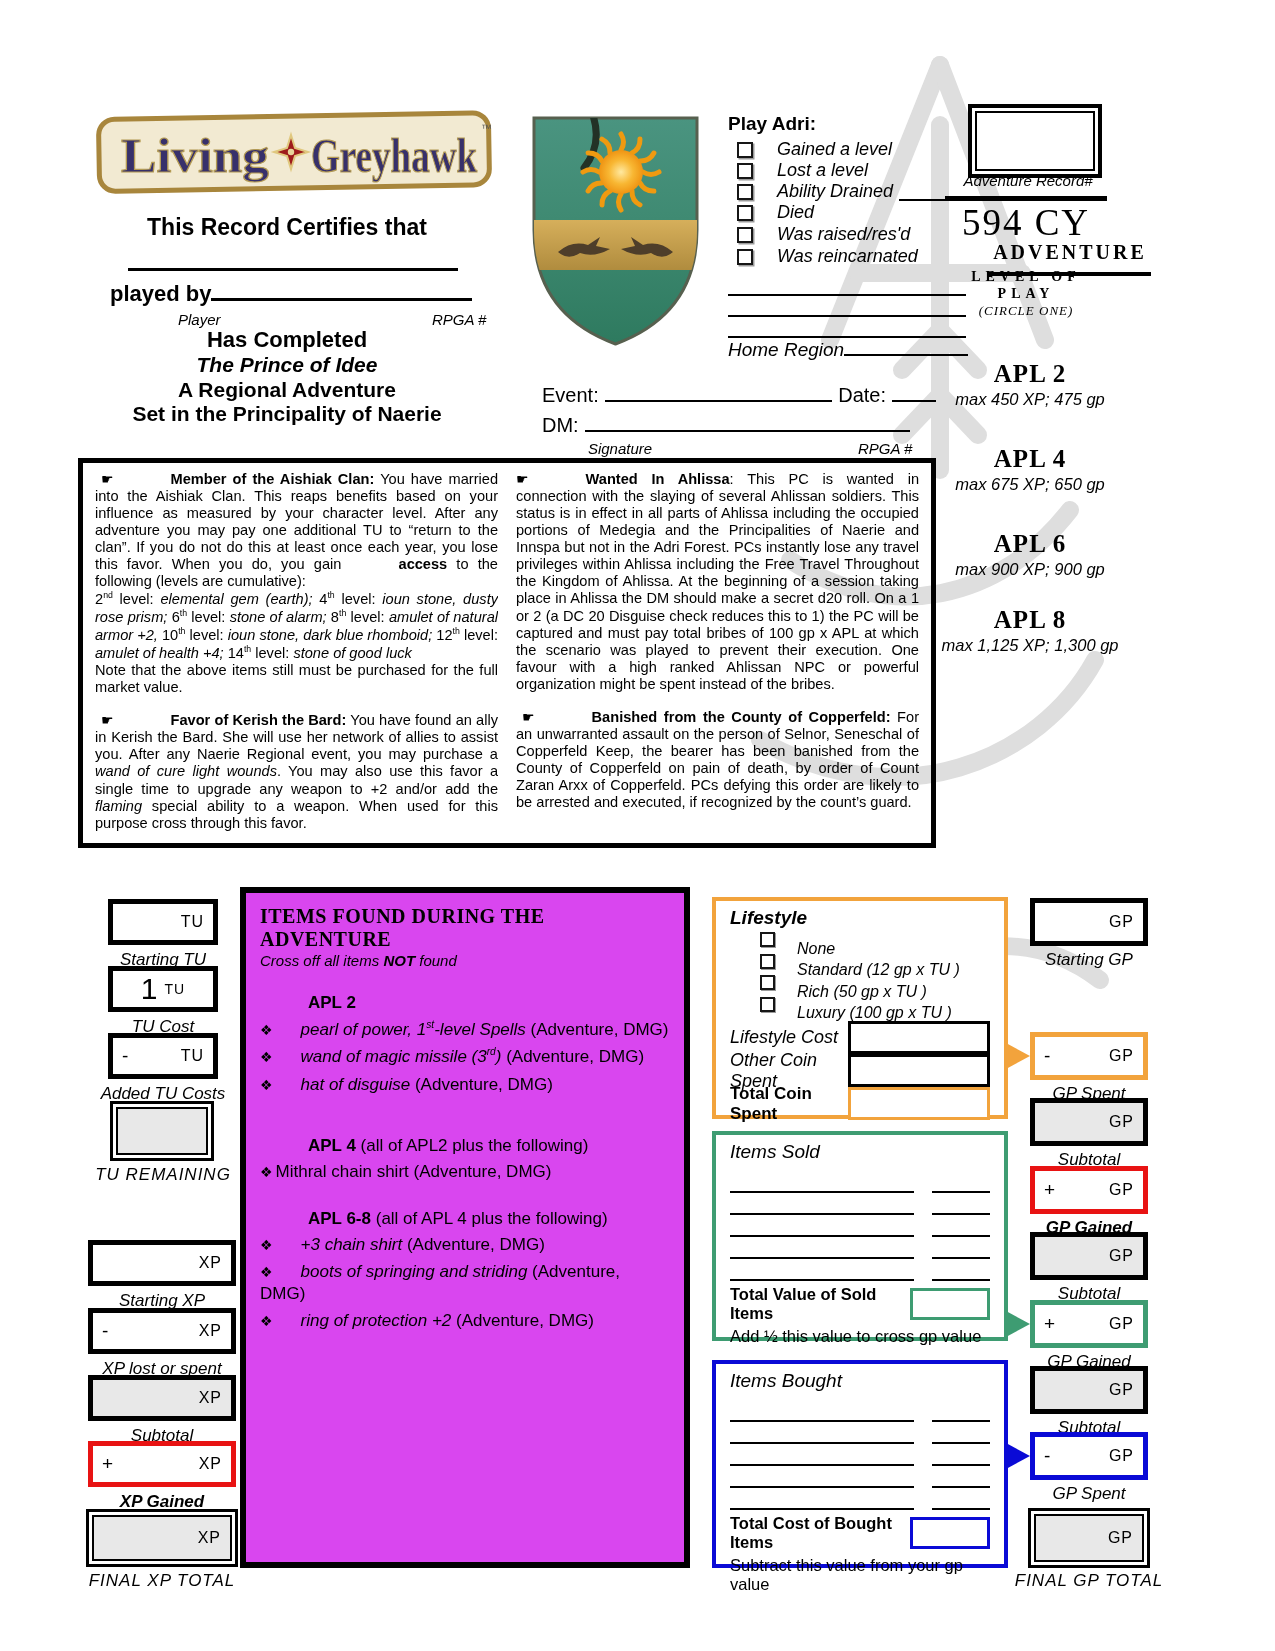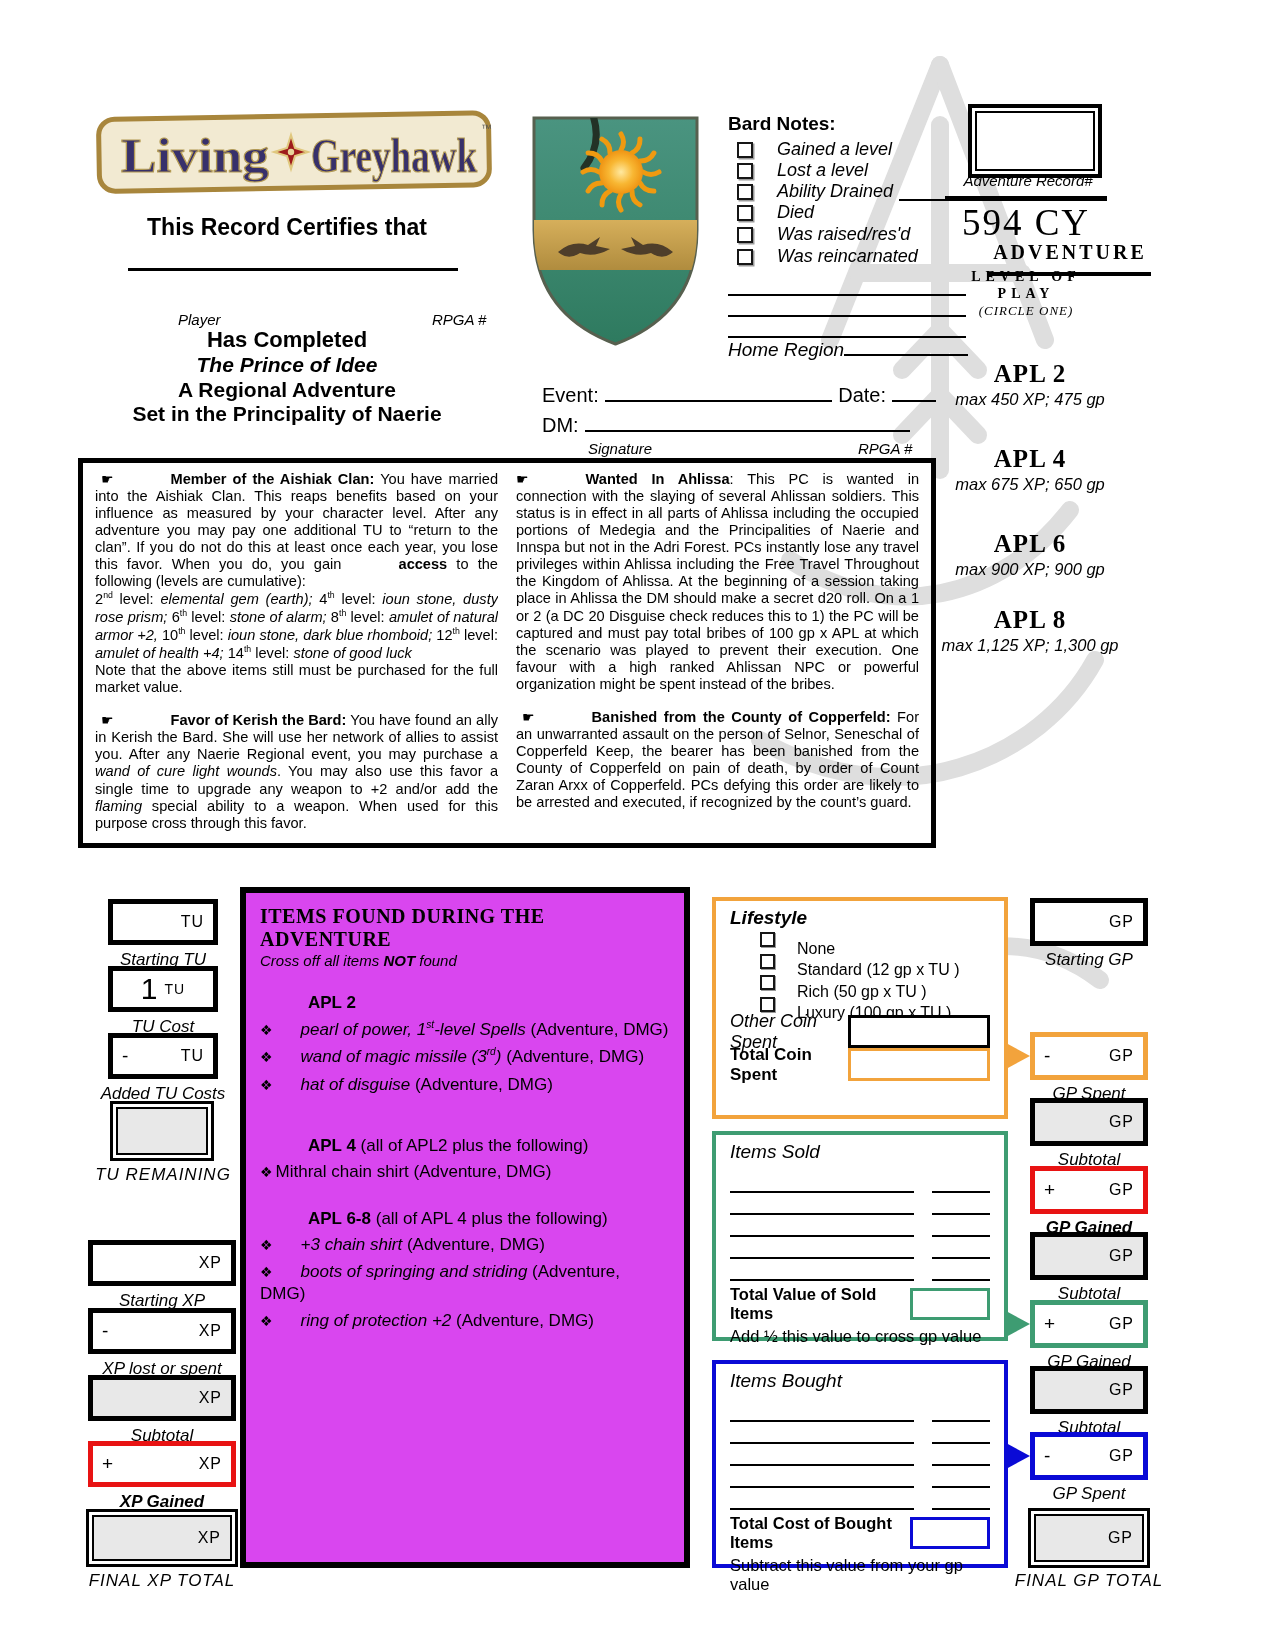--- a/index.html
+++ b/index.html
@@ -68,21 +68,21 @@
   .apl-head .n{font-weight:normal;}
   .item-line{font-size:17px;line-height:1.3;margin-top:5px;}
   .dia{font-family:"DejaVu Sans",sans-serif;font-size:14px;margin-right:28px;}
   .tight .dia{margin-right:3px;}
   
   .sidebox{position:absolute;left:712px;width:296px;box-sizing:border-box;background:#fff;padding:6px 14px;z-index:2;}
   .ls-title{font-style:italic;font-weight:bold;font-size:19px;}
   .ls-row{display:flex;align-items:center;gap:22px;padding-left:30px;height:21.5px;}
   .cb-sm{width:11px;height:11px;border:2px solid #161616;background:#fff;display:inline-block;
          box-shadow:1px 1px 0 #9a9a9a;flex:0 0 auto;}
-  .ls-opt{font-size:16px;white-space:nowrap;margin-top:18px;}
+  .ls-opt{font-style:italic;font-size:16px;white-space:nowrap;margin-top:18px;}
   .cost-row{display:flex;align-items:center;justify-content:space-between;height:33px;}
   .cost-label{font-style:italic;font-size:18px;}
   .cost-label.total{font-style:normal;font-weight:bold;font-size:17px;}
   .cost-box{width:136px;height:27px;border:3px solid #000;background:#fff;flex:0 0 auto;}
   .cost-box.orange{border-color:var(--orange);}
   .sb-title{font-style:italic;font-size:19px;margin-bottom:8px;}
   .line-row{display:flex;align-items:flex-end;gap:18px;height:22px;}
   .l1{flex:1;border-bottom:2px solid #000;height:20px;}
   .l2{width:58px;border-bottom:2px solid #000;height:20px;}
   .total-row{display:flex;align-items:center;justify-content:space-between;margin-top:4px;}
@@ -120,20 +120,24 @@
         <circle r="3.2" fill="#e8d49a"></circle>
       </g>
       <text x="216" y="66" font-family="Liberation Serif, serif" font-weight="bold" font-size="48" fill="#37306b" stroke="#b49b54" stroke-width="1.2" textLength="166" lengthAdjust="spacingAndGlyphs">Greyhawk</text>
       <text x="386" y="26" font-size="11" fill="#555">™</text>
     </svg>
   </div>
 
   <div class="abs ctr cert-head" style="left:87px;top:214px;width:400px;font-size:23px;z-index:1;">This Record Certifies that</div>
   <div class="abs" style="left:128px;top:250px;width:330px;border-bottom:3px solid #000;height:18px;z-index:1;"></div>
 
+  <div class="abs" style="left:110px;top:281px;z-index:1;font-size:22px;font-weight:bold;display:flex;align-items:baseline;width:362px;">
+    <span>played by</span>
+    <span class="fl fl3" style="flex:1;"></span>
+  </div>
   <div class="abs ital" style="left:178px;top:311px;font-size:15px;z-index:1;">Player</div>
   <div class="abs ital" style="left:432px;top:311px;font-size:15px;z-index:1;">RPGA #</div>
 
   <div class="abs ctr cert-head" style="left:87px;top:327px;width:400px;font-size:22px;z-index:1;">Has Completed</div>
   <div class="abs ctr cert-head ital" style="left:87px;top:353px;width:400px;font-size:21px;z-index:1;">The Prince of Idee</div>
   <div class="abs ctr cert-head" style="left:87px;top:378px;width:400px;font-size:21px;z-index:1;">A Regional Adventure</div>
   <div class="abs ctr cert-head" style="left:87px;top:402px;width:400px;font-size:21px;z-index:1;">Set in the Principality of Naerie</div>
 
   <div class="abs" style="left:528px;top:112px;width:175px;height:240px;z-index:1;">
     <svg width="175" height="240" viewBox="0 0 175 240">
@@ -176,21 +180,21 @@
           <path d="M0,-22 Q5,-30 0,-38" transform="rotate(240)"></path>
             <path d="M0,-22 Q5,-30 0,-38" transform="rotate(270)"></path>
           <path d="M0,-22 Q5,-30 0,-38" transform="rotate(300)"></path>
             <path d="M0,-22 Q5,-30 0,-38" transform="rotate(330)"></path>
         </g>
         <circle r="22" fill="url(#sun)"></circle>
       </g>
     </svg>
   </div>
 
-  <div class="abs cert-head" style="left:728px;top:113px;font-size:19px;z-index:1;">Bard Notes:</div>
+  <div class="abs cert-head" style="left:728px;top:113px;font-size:19px;z-index:1;">Play Adri:</div>
   <div class="pn-row" style="left:737px;top:139px;z-index:1;">
     <span class="cb"></span>
     <span class="pn-label">Gained a level</span>
   </div>
   <div class="pn-row" style="left:737px;top:160px;z-index:1;">
     <span class="cb"></span>
     <span class="pn-label">Lost a level</span>
   </div>
   <div class="pn-row" style="left:737px;top:181px;z-index:1;">
     <span class="cb"></span>
@@ -346,20 +350,24 @@
         <span class="ls-opt">Standard (12 gp x TU )</span>
       </div>
     <div class="ls-row">
         <span class="cb-sm"></span>
         <span class="ls-opt">Rich (50 gp x TU )</span>
       </div>
     <div class="ls-row">
         <span class="cb-sm"></span>
         <span class="ls-opt">Luxury (100 gp x TU )</span>
       </div>
+    <div class="cost-row" style="margin-top:6px;">
+      <span class="cost-label">Lifestyle Cost</span>
+      <span class="cost-box"></span>
+    </div>
     <div class="cost-row">
       <span class="cost-label">Other Coin Spent</span>
       <span class="cost-box"></span>
     </div>
     <div class="cost-row">
       <span class="cost-label total">Total Coin Spent</span>
       <span class="cost-box orange"></span>
     </div>
   </div>
 

